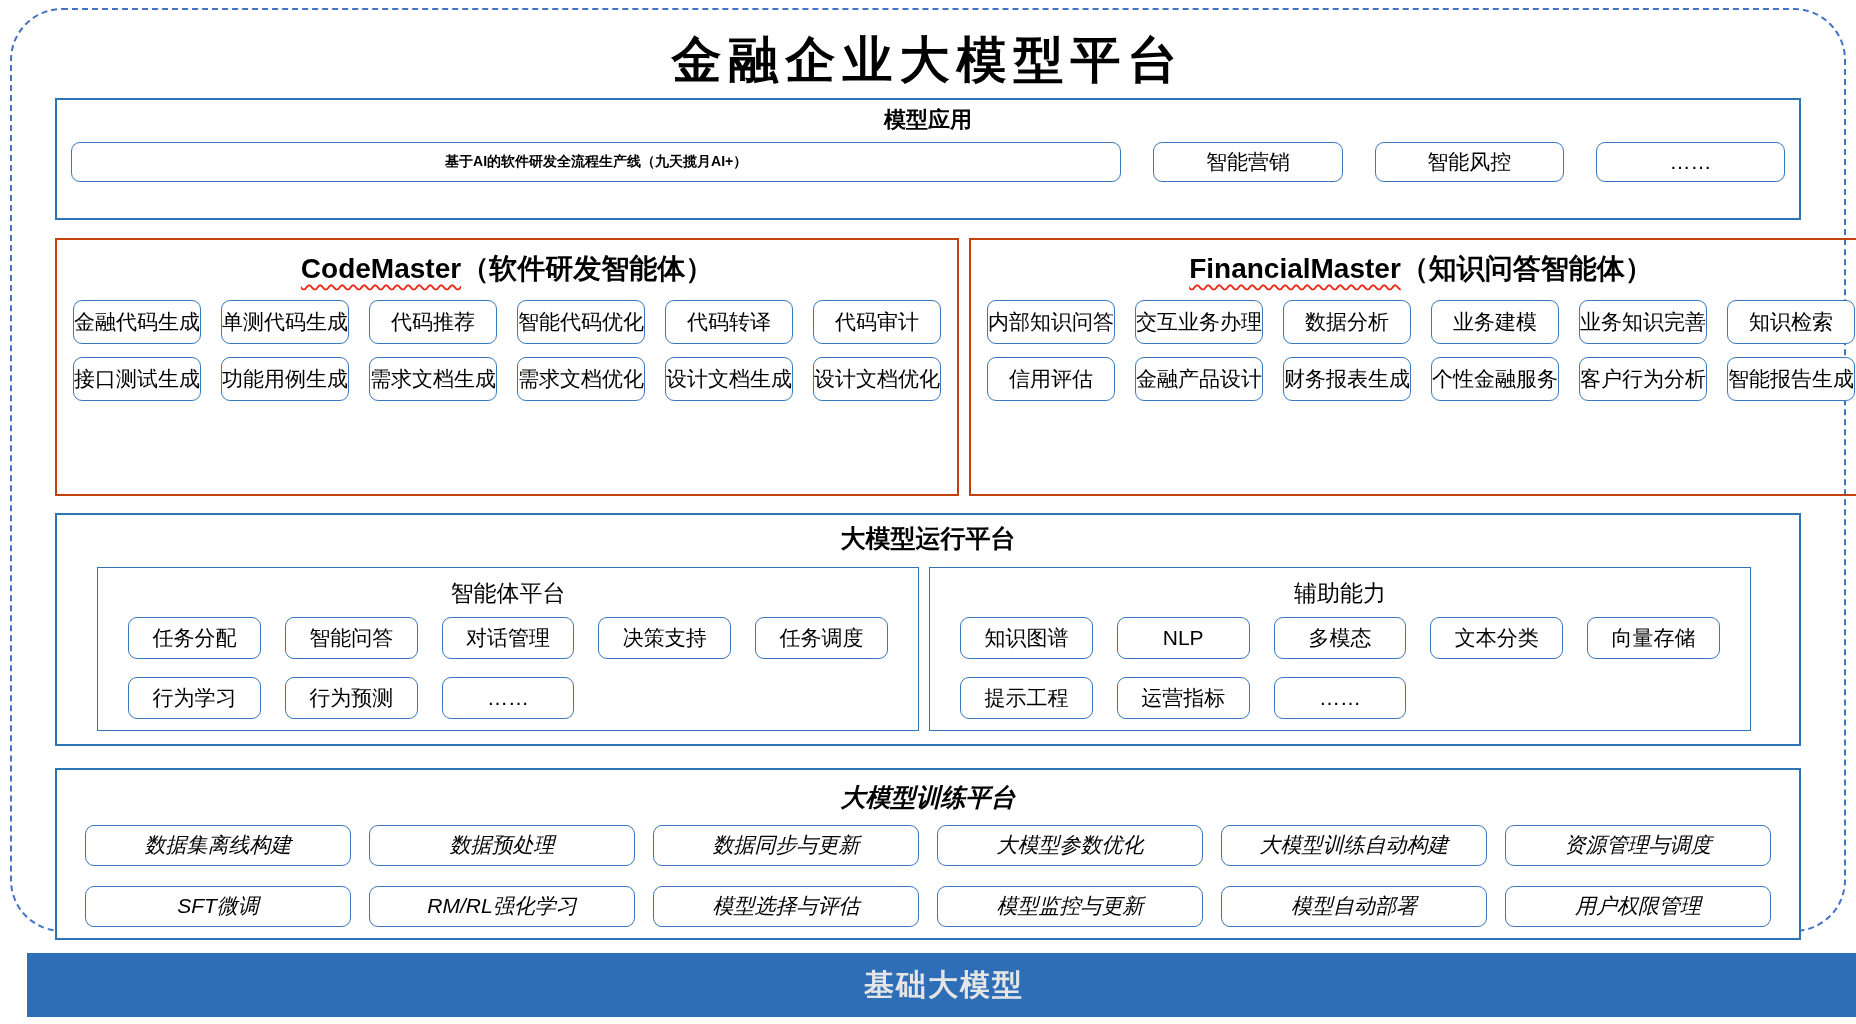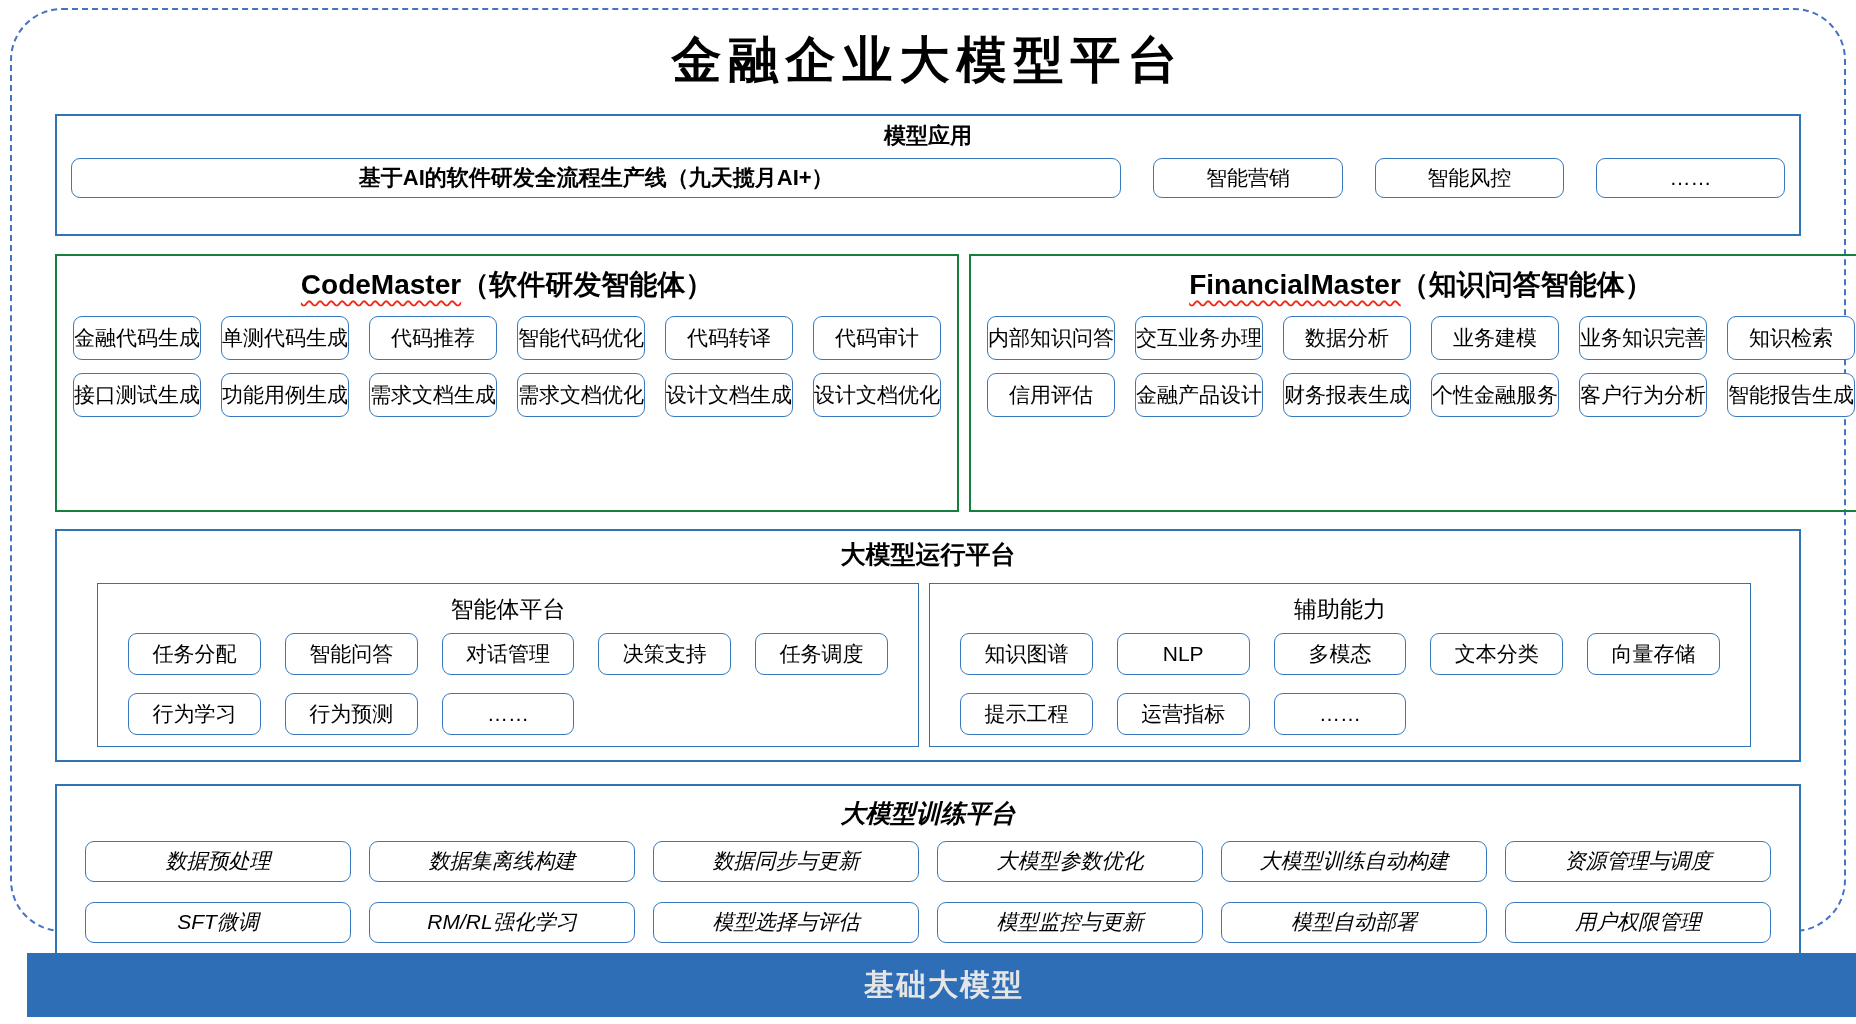--- a/index.html
+++ b/index.html
@@ -30,39 +30,39 @@
   .section {
     border: 2px solid #2E75B6;
     margin: 0 43px;
     background: #fff;
   }
   .sec-header {
     text-align: center;
     font-weight: bold;
   }
   
-  .sec-app { margin-top: 24px; height: 122px; padding: 7px 14px 0 14px; }
+  .sec-app { margin-top: 8px; height: 122px; padding: 7px 14px 0 14px; }
   .sec-app .sec-header { font-size: 22px; line-height: 26px; }
   .app-row { display: flex; gap: 32px; margin-top: 9px; }
   .item-box {
     height: 40px;
     border: 1.5px solid #3778BE;
     border-radius: 9px;
     display: flex; align-items: center; justify-content: center;
     font-size: 21px;
     white-space: nowrap;
     background: #fff;
   }
-  .app-main { flex: 5.6; font-weight: bold; font-size: 22px; }
+  .app-main { flex: 5.6; font-weight: bold; font-size: 14px; }
   .app-small { flex: 1; }
   
   .agents-row { display: flex; gap: 10px; margin: 18px 43px 0 43px; }
   .agent-section {
     flex: 1;
-    border: 2px solid #15803d;
+    border: 2px solid #c2410c;
     height: 258px;
     padding: 12px 16px 0 16px;
   }
   .agent-title {
     text-align: center;
     font-weight: bold;
     font-size: 28px;
     line-height: 34px;
     margin-bottom: 14px;
   }
@@ -212,22 +212,22 @@
           <div class="item-box">运营指标</div>
           <div class="item-box">……</div>
         </div>
       </div>
     </div>
   </div>
 
   <div class="section sec-training">
     <div class="sec-header">大模型训练平台</div>
     <div class="grid6">
+      <div class="item-box">数据集离线构建</div>
       <div class="item-box">数据预处理</div>
-      <div class="item-box">数据集离线构建</div>
       <div class="item-box">数据同步与更新</div>
       <div class="item-box">大模型参数优化</div>
       <div class="item-box">大模型训练自动构建</div>
       <div class="item-box">资源管理与调度</div>
       <div class="item-box">SFT微调</div>
       <div class="item-box">RM/RL强化学习</div>
       <div class="item-box">模型选择与评估</div>
       <div class="item-box">模型监控与更新</div>
       <div class="item-box">模型自动部署</div>
       <div class="item-box">用户权限管理</div>

